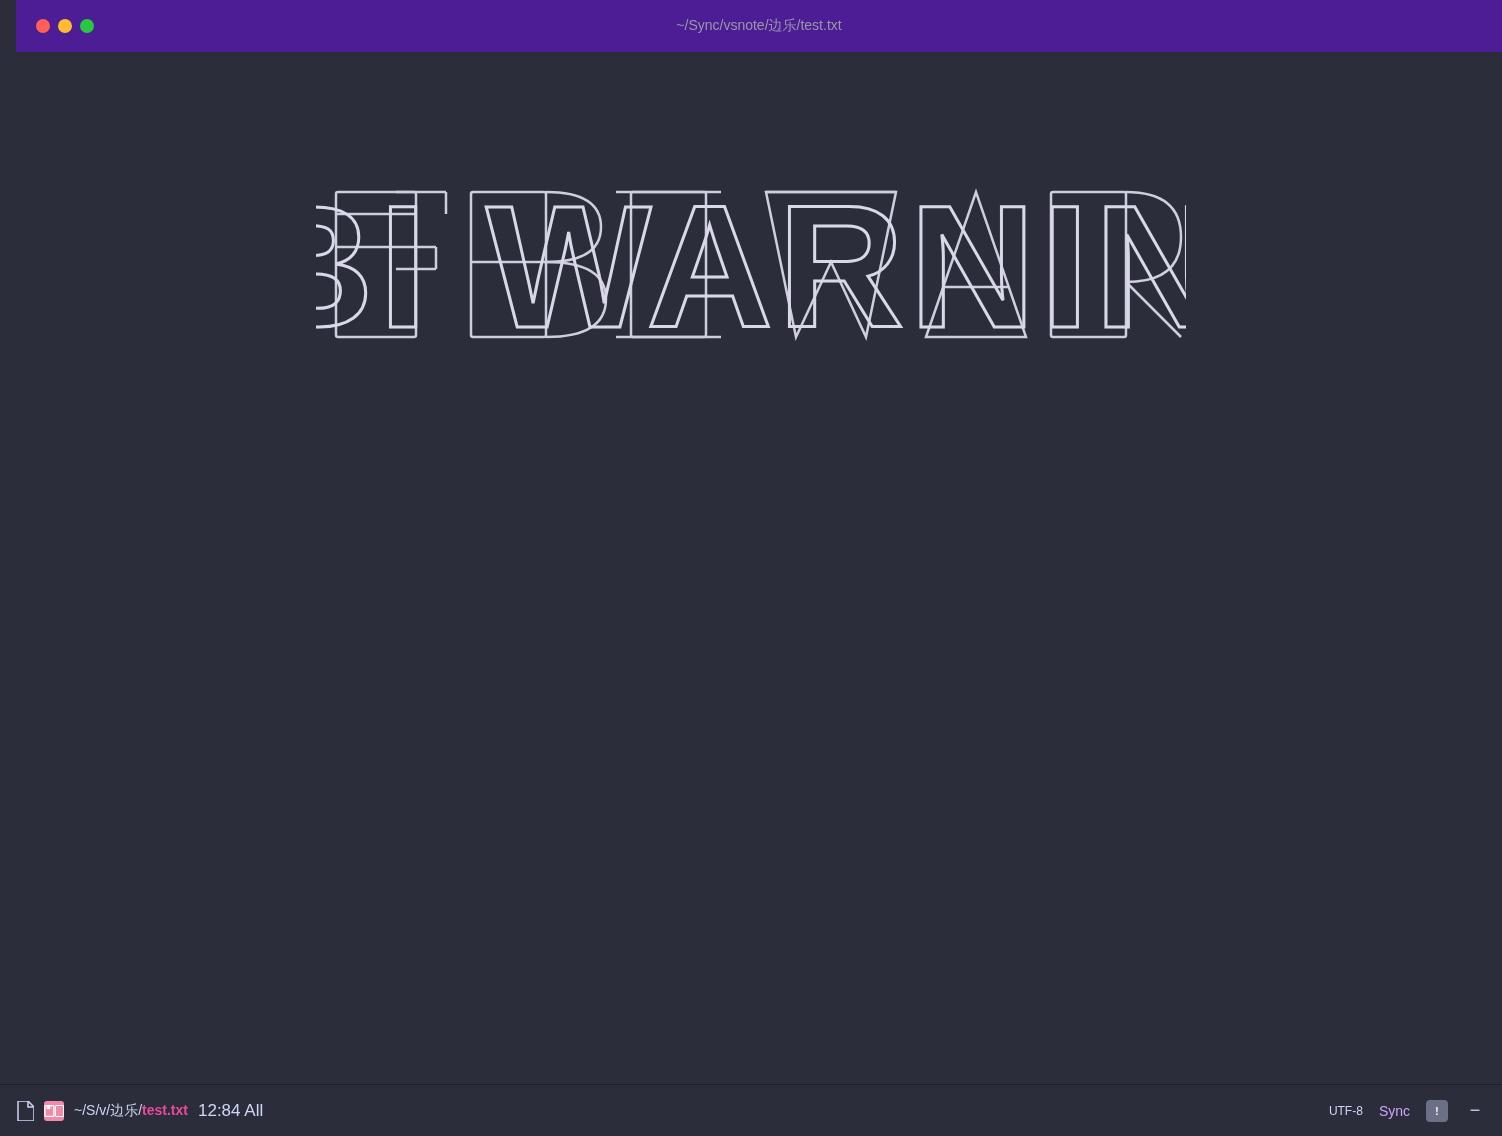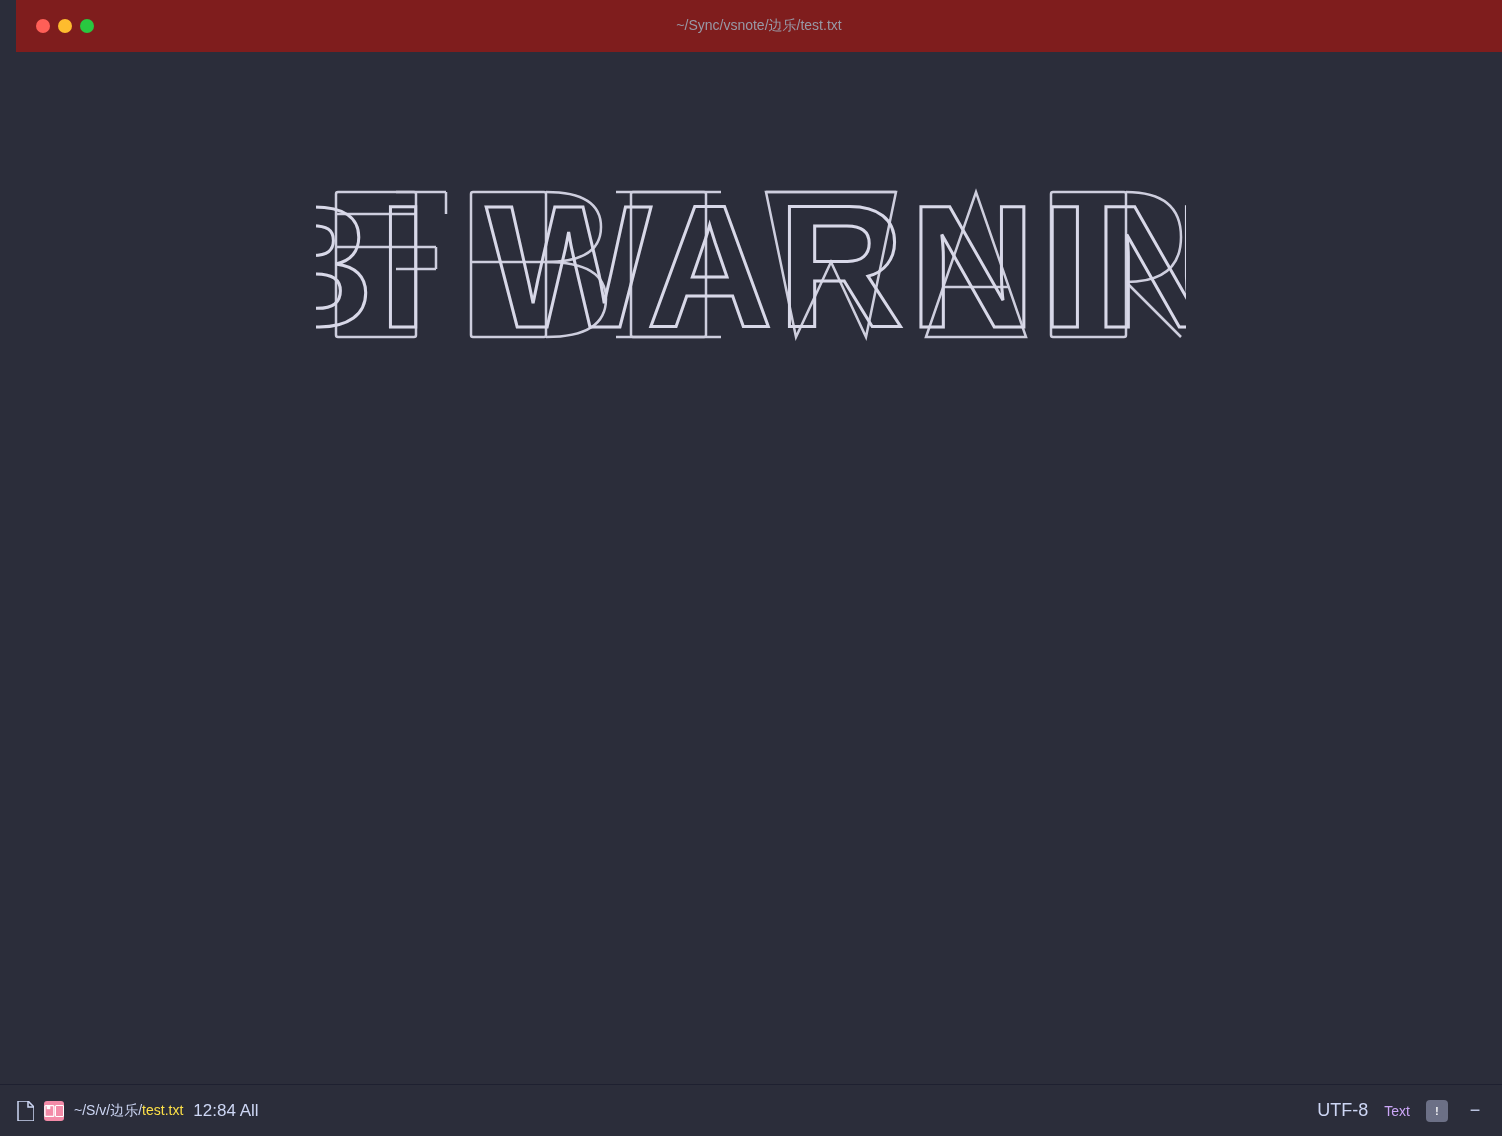--- a/index.html
+++ b/index.html
@@ -17,21 +17,21 @@
       position: relative;
     }
 
     
     .title-bar {
       position: absolute;
       top: 0;
       left: 16px;
       right: 0;
       height: 52px;
-      background: #7f1d1d;
+      background: #4c1d95;
       display: flex;
       align-items: center;
       justify-content: center;
     }
 
     .traffic-lights {
       position: absolute;
       left: 20px;
       top: 50%;
       transform: translateY(-50%);
@@ -128,21 +128,21 @@
       font-weight: 500;
     }
 
     .cursor-info {
       color: #cdd6f4;
       font-size: 17px;
     }
 
     .encoding {
       color: #cdd6f4;
-      font-size: 18px;
+      font-size: 12px;
     }
 
     .text-mode {
       color: #cba6f7;
       font-size: 14px;
       font-weight: 500;
     }
 
     .status-icon {
       width: 22px;
@@ -257,31 +257,31 @@
     </svg>
 
     <div class="modified-icon">
       <svg width="12" height="14" viewBox="0 0 12 14">
         <rect x="1" y="1" width="10" height="12" rx="1" fill="none" stroke="white" stroke-width="1.5"></rect>
         <rect x="3" y="1" width="4" height="4" fill="white"></rect>
       </svg>
     </div>
 
     <span class="file-path">
-      <span style="color: #cdd6f4; text-align: right;">~/S/v/边乐/</span><span style="color: #fde047; font-weight: 400;">test.txt</span>
+      <span style="color: #cdd6f4; text-align: right;">~/S/v/边乐/</span><span style="color: #ec4899; font-weight: 700;">test.txt</span>
     </span>
 
     <span class="cursor-info">12:84  All</span>
   </div>
 
   <div class="status-right">
 
     <span class="encoding">UTF-8</span>
 
-    <span class="text-mode">Text</span>
+    <span class="text-mode">Sync</span>
 
     <div class="status-icon">
       <svg width="14" height="14" viewBox="0 0 14 14">
         <rect x="1" y="1" width="12" height="12" rx="2" fill="#6c7086"></rect>
         <text x="7" y="11" text-anchor="middle" font-size="10" fill="white" font-weight="bold">!</text>
       </svg>
     </div>
 
     <div class="minus-btn">
       <span>−</span>

